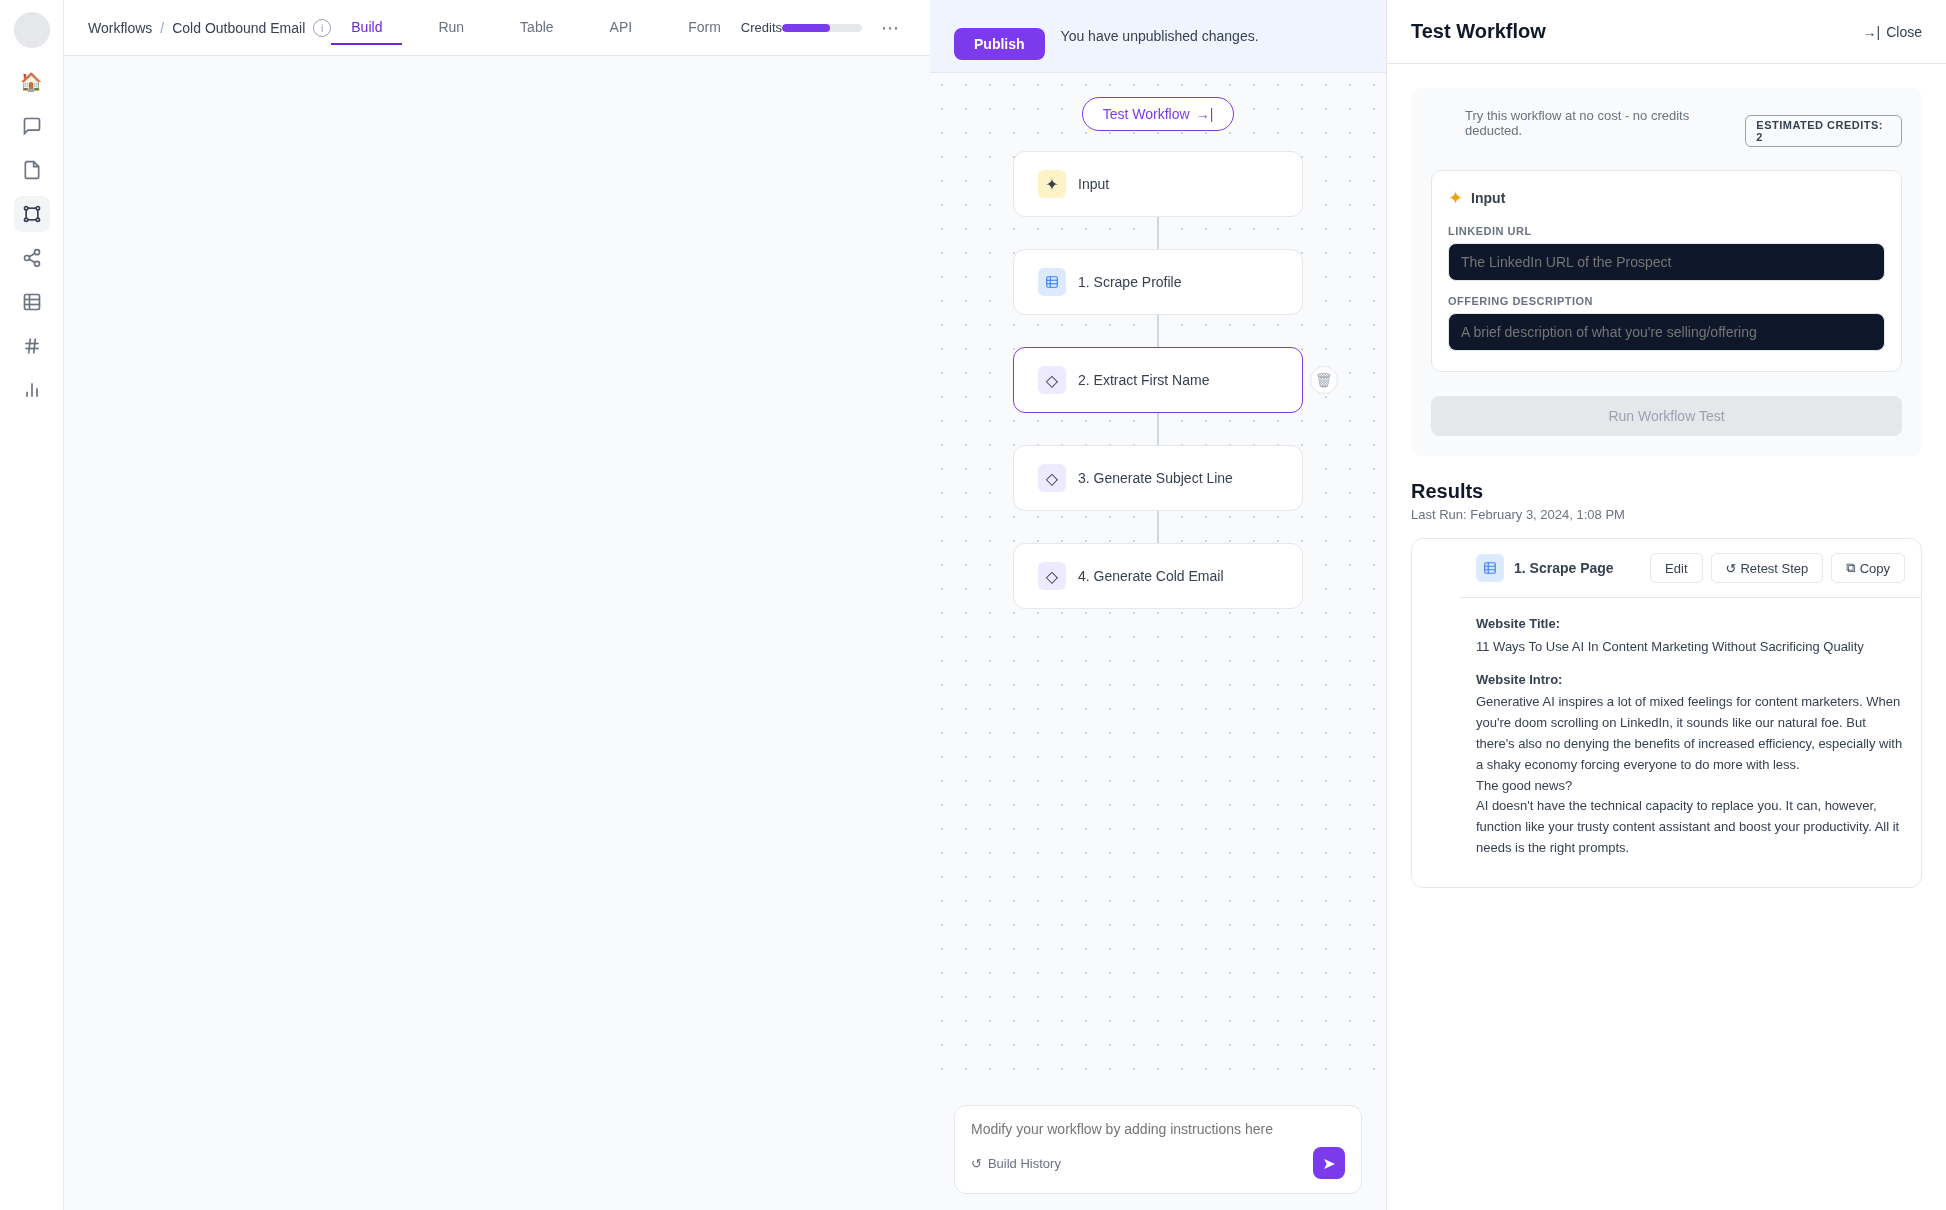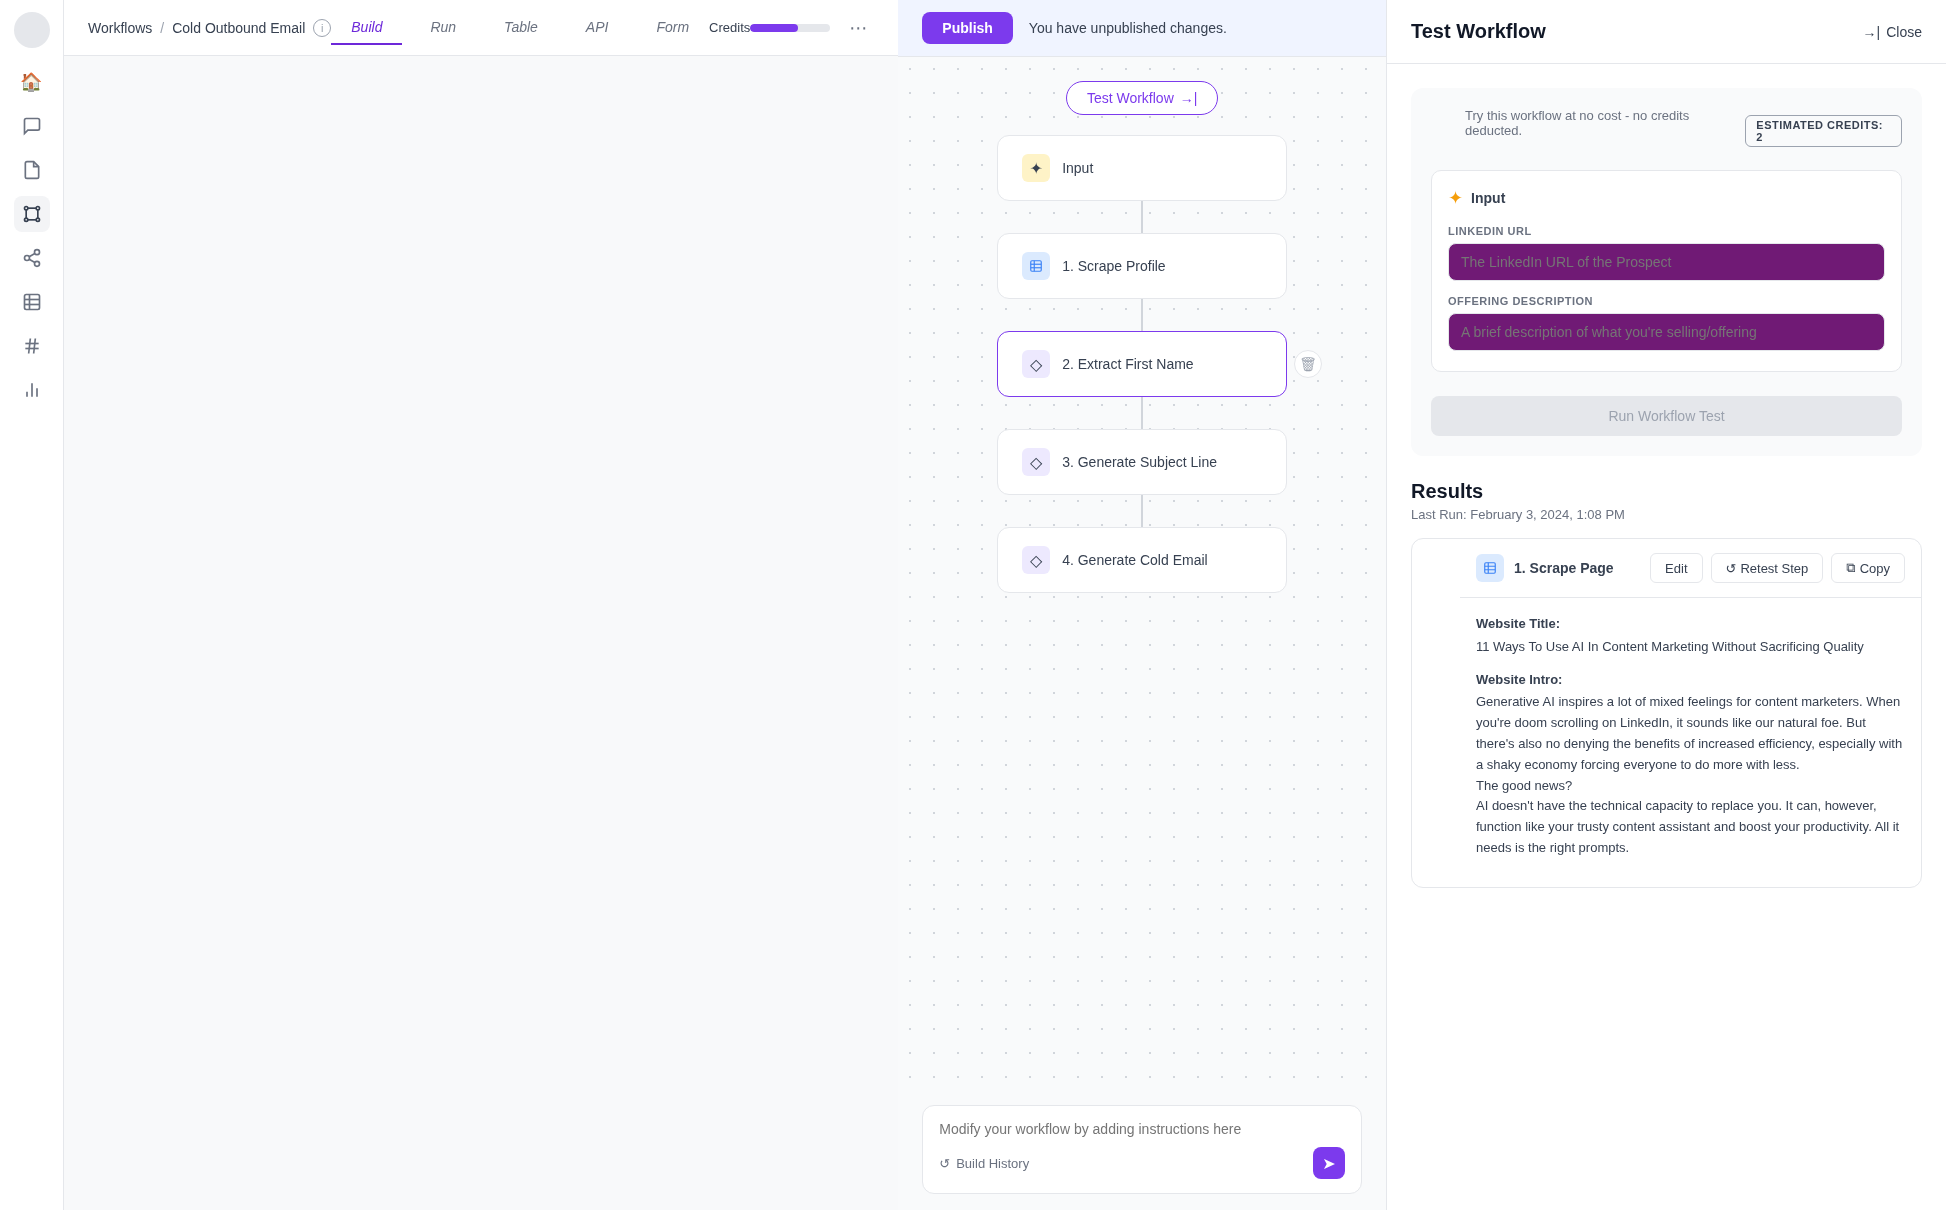--- a/index.html
+++ b/index.html
@@ -65,23 +65,22 @@
       width: 18px; height: 18px;
       border-radius: 50%;
       border: 1.5px solid #9ca3af;
       display: flex; align-items: center; justify-content: center;
       font-size: 11px;
       color: #9ca3af;
       cursor: pointer;
     }
     .nav-tabs {
       display: flex;
-      gap: 8px;
-      align-items: center;
-      font-style: italic;
+      gap: 16px;
+      align-items: center;
     }
     .nav-tab {
       padding: 8px 20px;
       font-size: 14px;
       color: #6b7280;
       cursor: pointer;
       border-bottom: 2px solid transparent;
       font-weight: 500;
     }
     .nav-tab.active { color: #6d28d9; border-bottom-color: #6d28d9; }
@@ -146,20 +145,21 @@
     }
     .publish-btn {
       background: #7c3aed;
       color: #fff;
       border: none;
       border-radius: 8px;
       padding: 8px 20px;
       font-size: 14px;
       font-weight: 600;
       cursor: pointer;
+      margin-top: 16px;
     }
     .publish-msg {
       font-size: 14px;
       color: #374151;
     }
 
     
     .workflow-canvas {
       flex: 1;
       overflow: auto;
@@ -387,21 +387,21 @@
       margin-bottom: 6px;
     }
     .field-input {
       width: 100%;
       border: 1.5px solid #e5e7eb;
       border-radius: 8px;
       padding: 10px 12px;
       font-size: 14px;
       color: #9ca3af;
       outline: none;
-      background: #701a75;
+      background: #0f172a;
       margin-bottom: 14px;
     }
     .field-input:last-child { margin-bottom: 4px; }
     .run-test-btn {
       width: 100%;
       background: #e5e7eb;
       color: #9ca3af;
       border: none;
       border-radius: 8px;
       padding: 12px;

